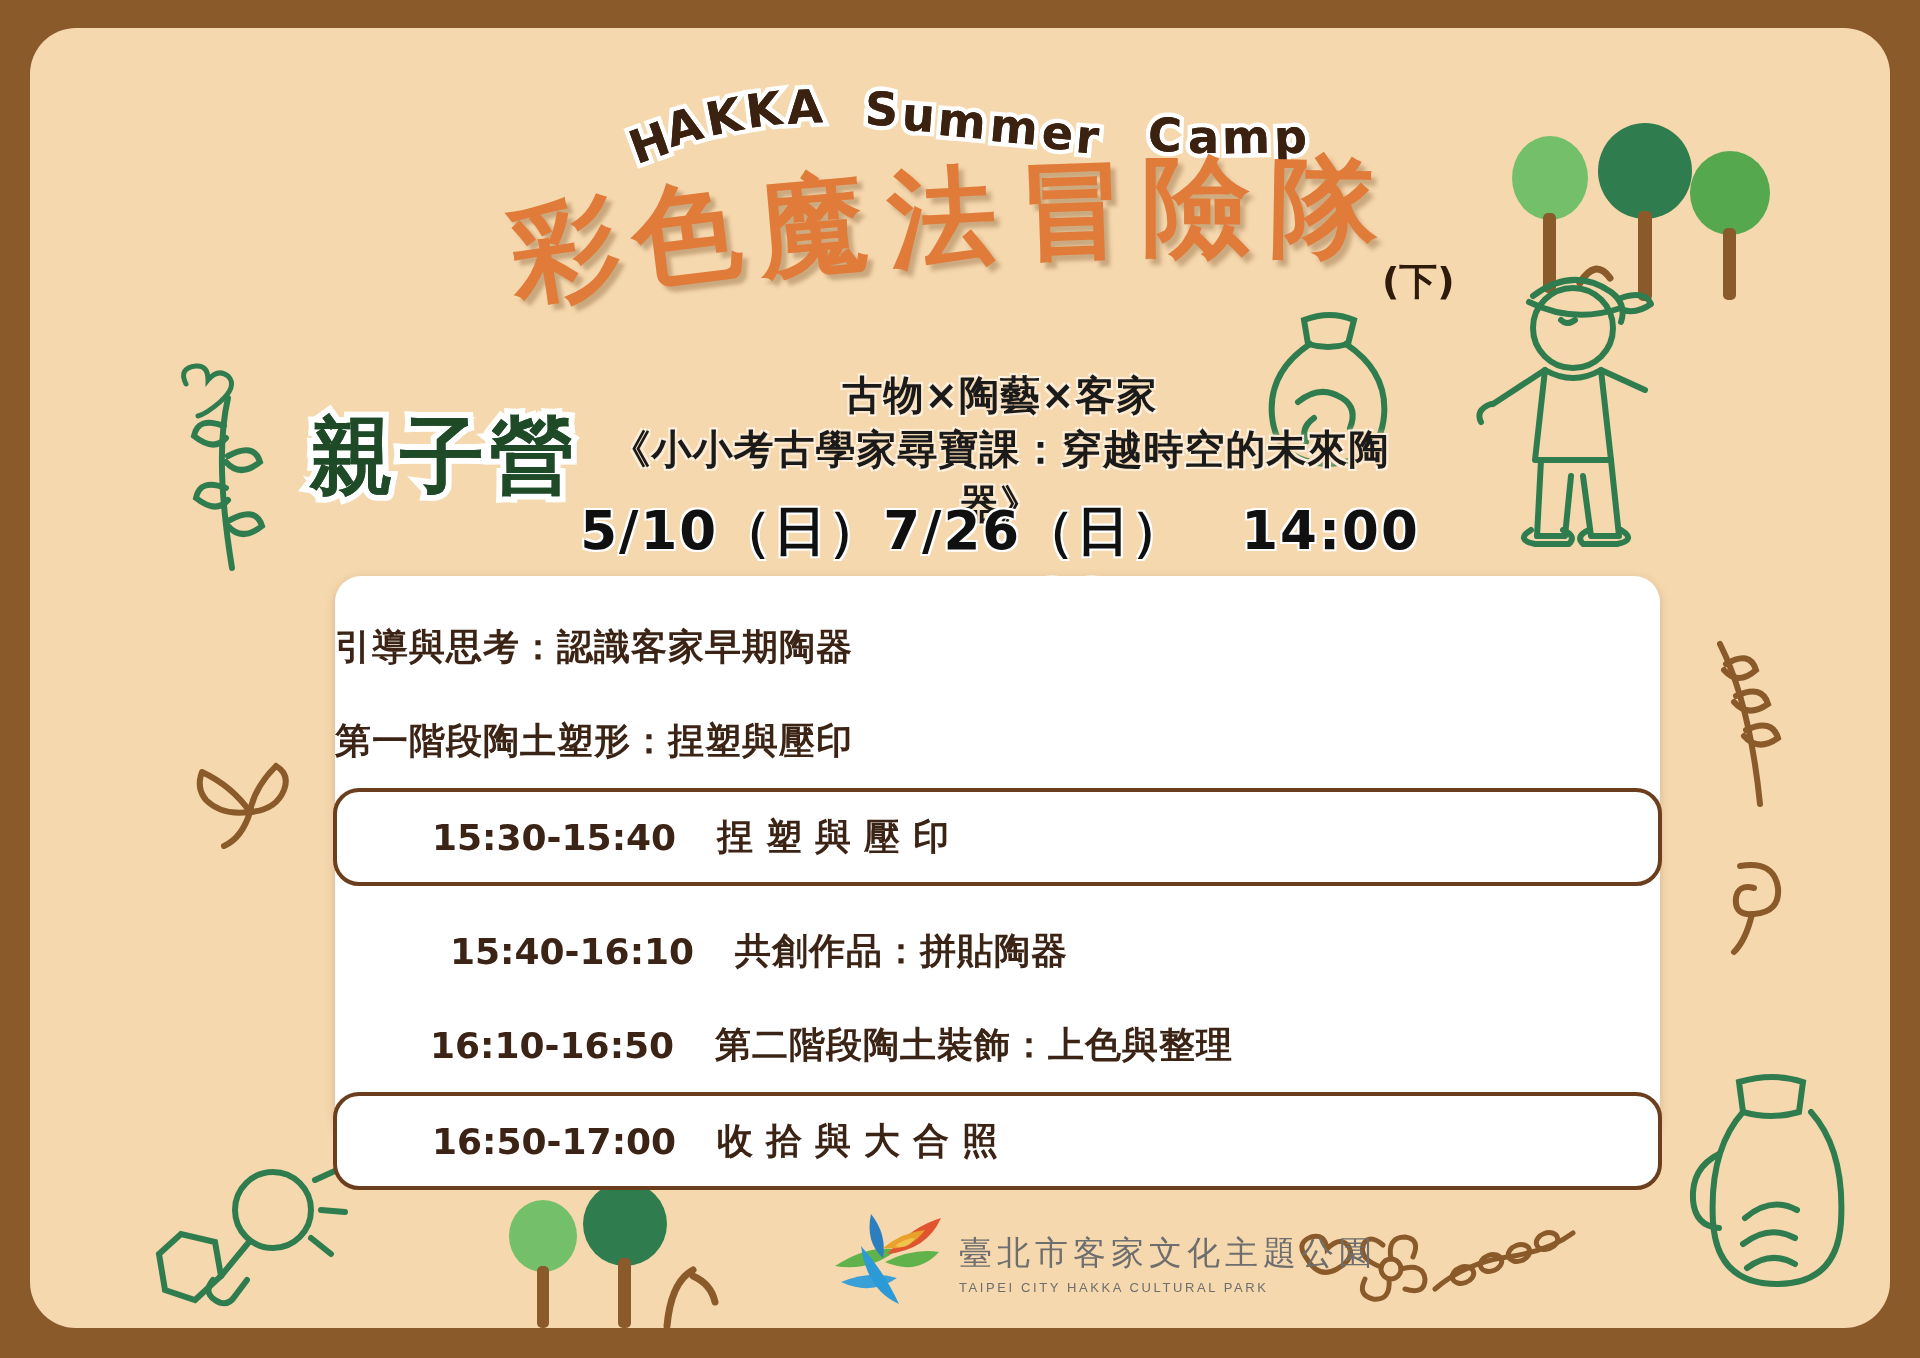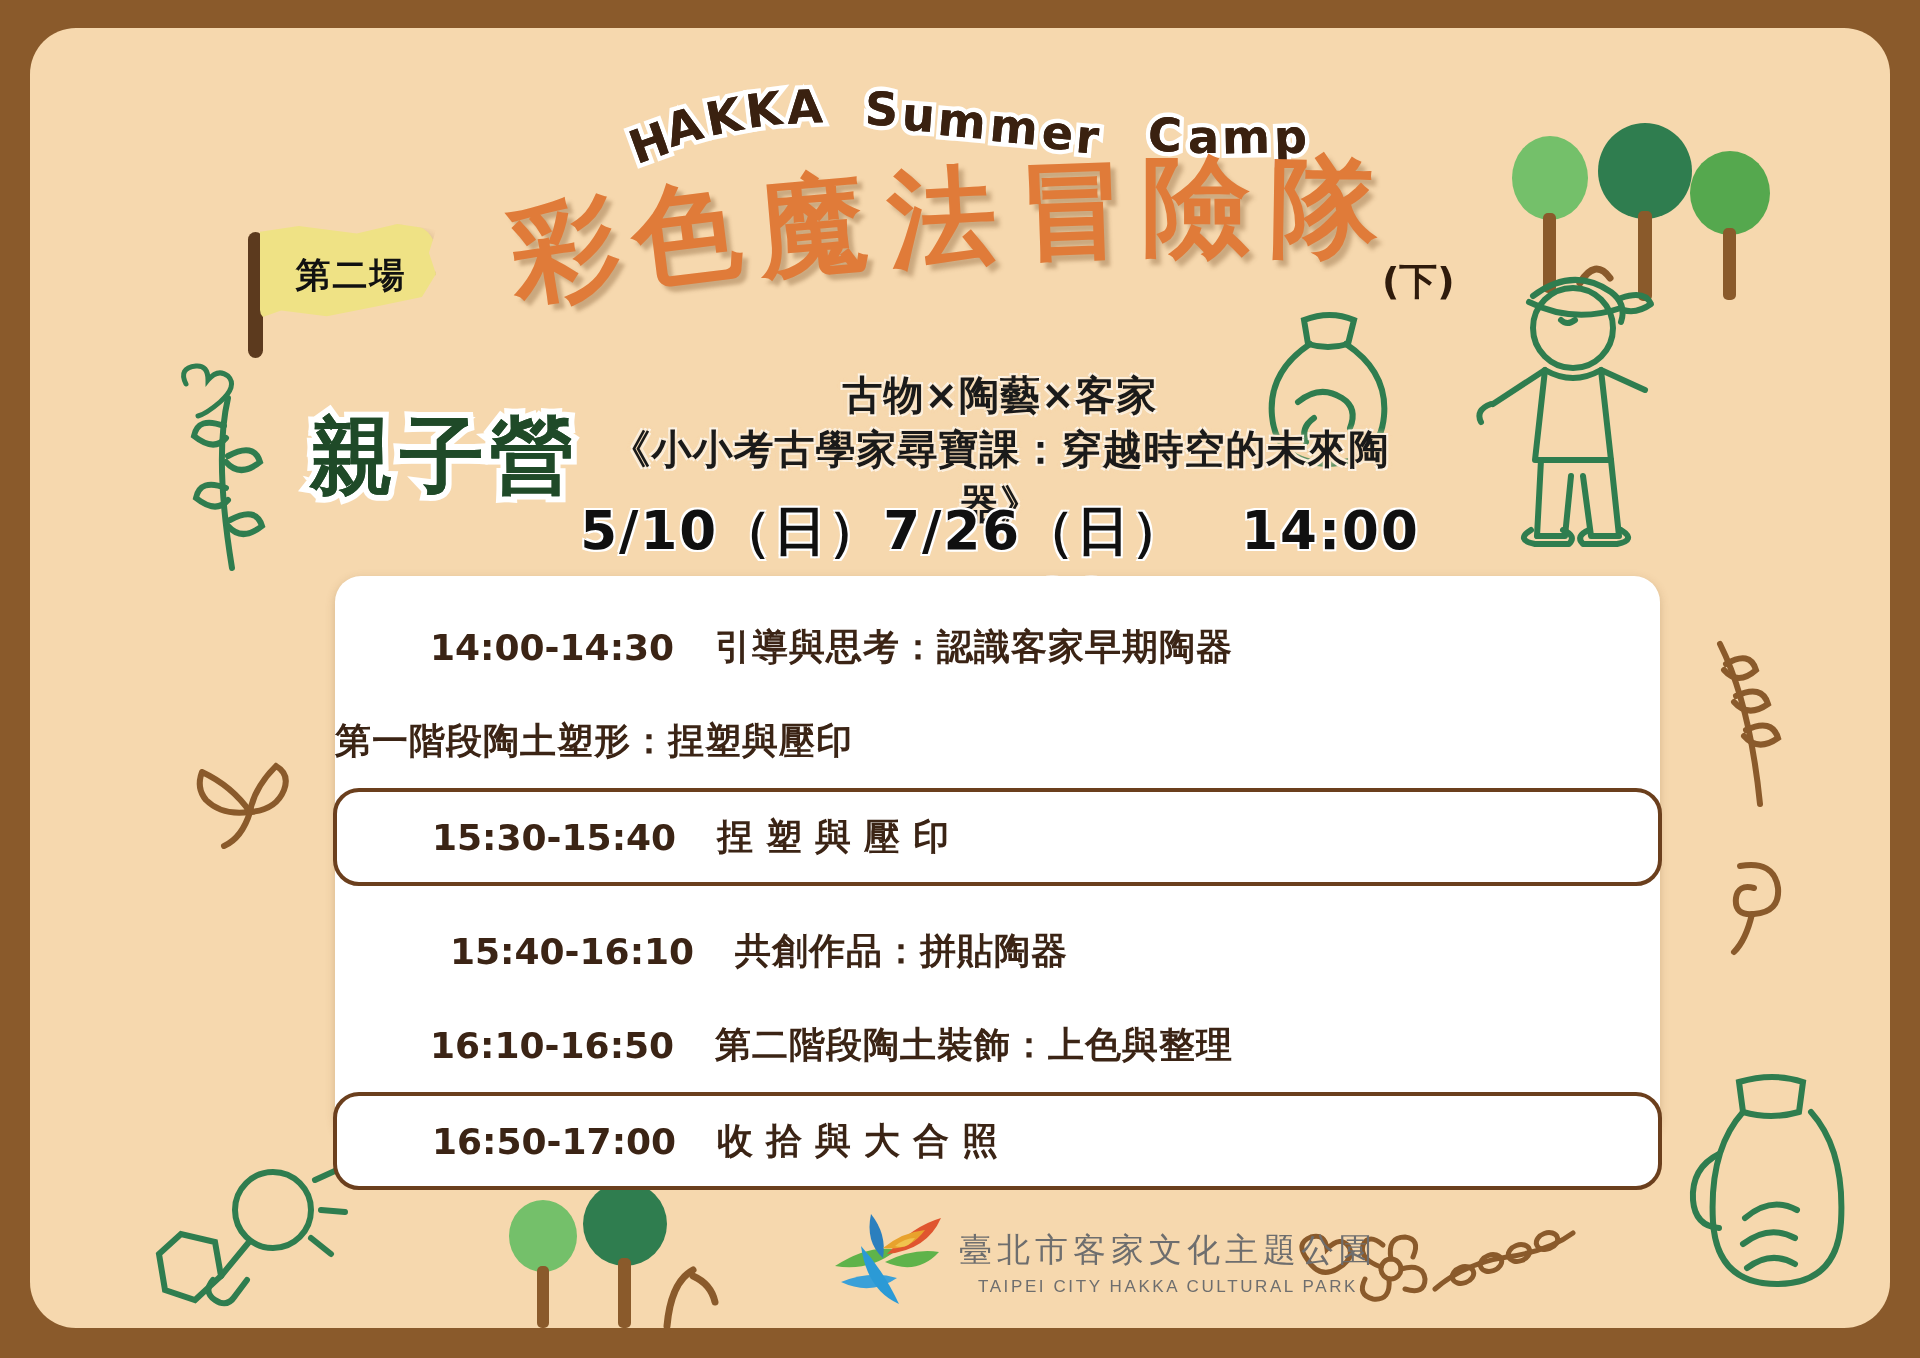--- a/index.html
+++ b/index.html
@@ -175,21 +175,21 @@
     position: absolute; left: 795px; top: 1182px;
     display: flex; align-items: center; gap: 14px;
   }
   #logo-text-block { display: flex; flex-direction: column; }
   #logo-ch {
     font-family: "DejaVu Sans", "Liberation Sans", sans-serif;
     font-size: 33px; color: #6e6e6e; letter-spacing: 5px; font-weight: 500;
   }
   #logo-en {
     font-family: "Liberation Sans", sans-serif;
-    font-size: 17px; color: #6e6e6e; letter-spacing: 2.6px; margin-top: 4px; text-align: center;
+    font-size: 13px; color: #6e6e6e; letter-spacing: 2.6px; margin-top: 4px;
   }
 </style>
 </head>
 <body>
 
 <div id="poster">
   <div id="card">
 
     <svg class="doodle" style="left:1400px; top:95px;" width="400" height="200" viewBox="0 0 400 200">
       <ellipse cx="120" cy="55" rx="38" ry="42" fill="#74c06a"></ellipse>
@@ -310,25 +310,20 @@
       <g stroke="#2f7d4f" stroke-width="6" fill="none" stroke-linecap="round">
         <path d="M74 14 q34 -10 64 0 l-4 30 q-28 8 -56 0 z"></path>
         <path d="M78 44 q-34 38 -30 110 q4 62 64 62 q60 0 64 -62 q4 -72 -30 -110"></path>
         <path d="M54 86 q-28 14 -26 46 q2 26 26 28"></path>
         <path d="M80 150 q26 -22 52 -8"></path>
         <path d="M78 176 q26 -20 52 -6"></path>
         <path d="M82 200 q24 -18 48 -4"></path>
       </g>
     </svg>
 
-    <div id="flag-badge">
-      <div id="flag-pole"></div>
-      <div id="flag-cloth"></div>
-      <div id="flag-label">第二場</div>
-    </div>
 
     <div id="eng-title">
       <span class="bg" style="left:0px;  top:36px; transform:rotate(-20deg);">H</span>
       <span class="bg" style="left:36px; top:20px; transform:rotate(-16deg);">A</span>
       <span class="bg" style="left:76px; top:10px; transform:rotate(-11deg);">K</span>
       <span class="bg" style="left:116px;top:3px;  transform:rotate(-7deg);">K</span>
       <span class="bg" style="left:157px;top:0px;  transform:rotate(-3deg);">A</span>
       <span class="bg" style="left:235px;top:2px;  transform:rotate(2deg);">S</span>
       <span class="bg" style="left:272px;top:8px;  transform:rotate(4deg);">u</span>
       <span class="bg" style="left:308px;top:14px; transform:rotate(5deg);">m</span>
@@ -373,21 +368,20 @@
 
     <div id="subtitle-block">
       <div class="subline">古物×陶藝×客家</div>
       <div class="subline">《小小考古學家尋寶課：穿越時空的未來陶器》</div>
     </div>
     <div id="datetime-line">5/10（日）7/26（日）　14:00 - 17:00</div>
 
     <div id="schedule">
 
       <div class="row" style="margin-top:24px;">
-        <div class="time">14:00-14:30</div>
         <div class="topic">引導與思考：認識客家早期陶器</div>
       </div>
 
       <div class="row">
         <div class="topic">第一階段陶土塑形：捏塑與壓印</div>
       </div>
 
       <div class="row highlight">
         <div class="time">15:30-15:40</div>
         <div class="topic">捏塑與壓印</div>

